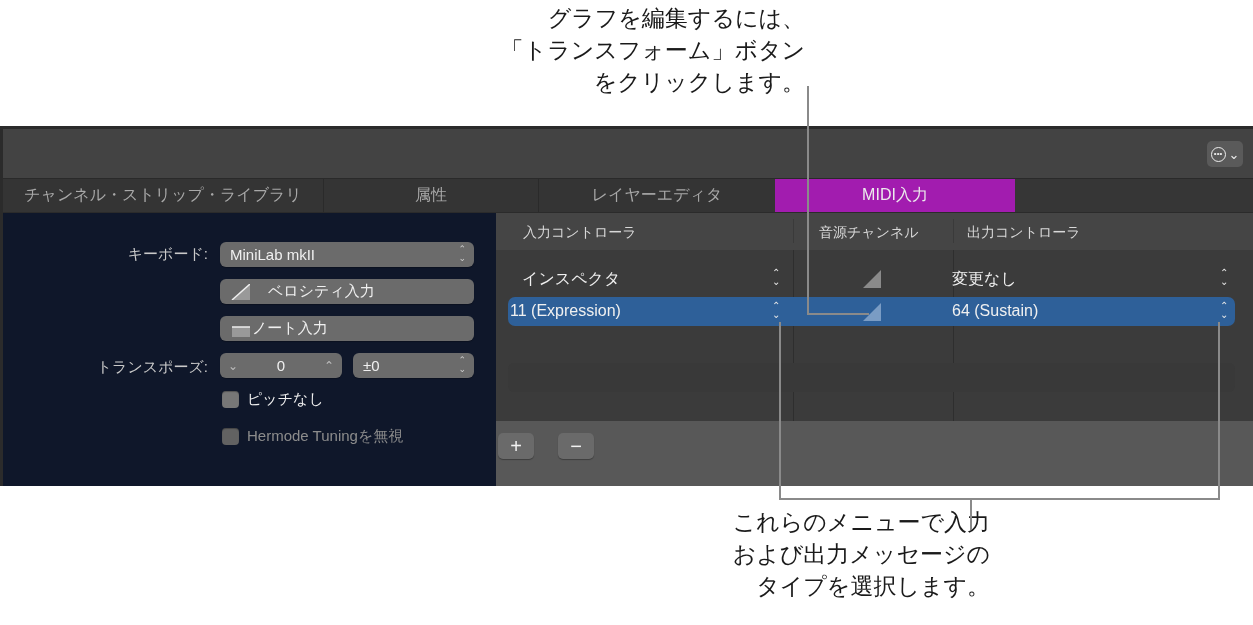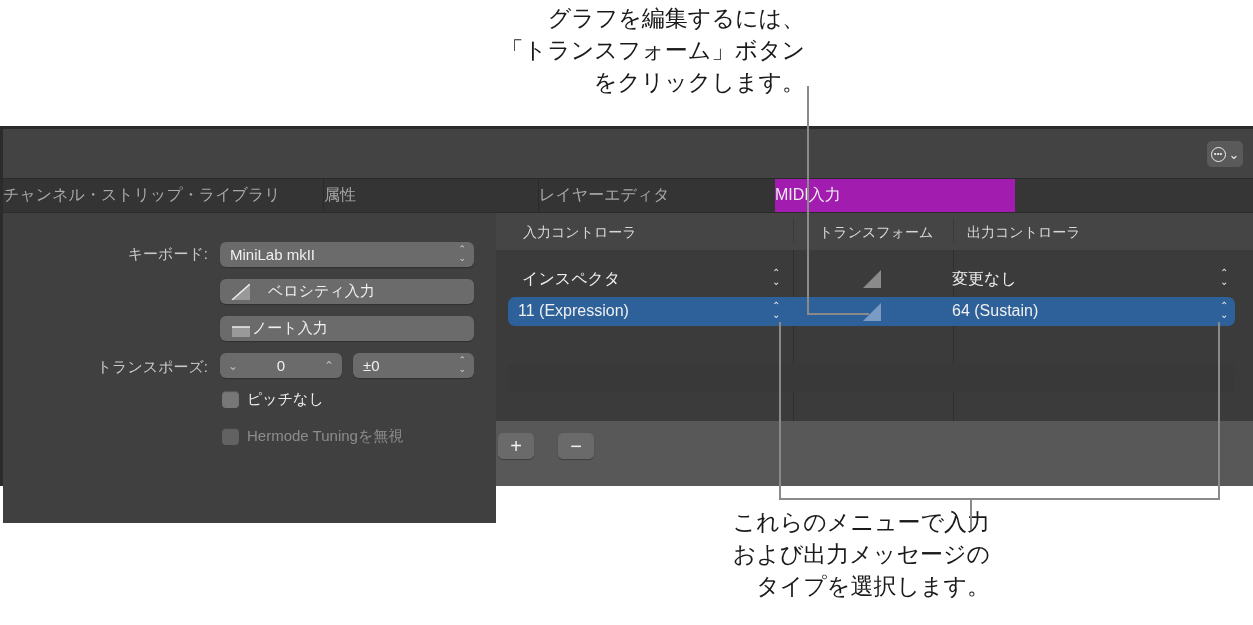--- a/index.html
+++ b/index.html
@@ -34,28 +34,28 @@
   }
   .menu-btn .circ {
     width: 13px; height: 13px; border: 1.5px solid #eee; border-radius: 50%;
     font-size: 8px; line-height: 11px; text-align: center;
   }
   .tabs {
     position: absolute; left: 3px; top: 53px; right: 0; height: 33px; background: #363636;
   }
   .tab {
     position: absolute; top: 0; height: 33px; color: #a8a8a8; font-size: 16px;
-    display: flex; align-items: center; justify-content: flex-start;
+    display: flex; align-items: center; justify-content: center;
     background: #343434;
   }
   .tab.active { background: #a21caf; color: #ececec; }
   .tab.sep { border-right: 1px solid #2a2a2a; }
 
   .left-panel {
-    position: absolute; left: 3px; top: 87px; width: 493px; height: 310px; background: #404040;
+    position: absolute; left: 3px; top: 87px; width: 493px; height: 273px; background: #0f172a;
   }
   .lbl { position: absolute; color: #c9c9c9; font-size: 15px; text-align: right; width: 205px; left: 0; }
   .field {
     position: absolute; left: 217px; width: 254px; height: 25px; background: #6b6b6b;
     border-radius: 6px; color: #f0f0f0; font-size: 15px; box-sizing: border-box;
     padding-left: 10px; display: flex; align-items: center;
     box-shadow: 0 1px 1px rgba(0,0,0,0.25);
   }
   .updown { position: absolute; right: 8px; top: 3px; color: #cfcfcf; font-size: 9px; line-height: 9px; text-align: center; }
   .checkbox-row { position: absolute; left: 219px; display: flex; align-items: center; gap: 8px; font-size: 15px; }
@@ -167,37 +167,37 @@
       <span class="cb" style="background:#626262;"></span>
       <span>Hermode Tuningを無視</span>
     </div>
   </div>
 
   <div class="right-panel">
     <div class="table-area">
       <div class="thead">
         <span class="th" style="left:27px;text-align:right;">入力コントローラ</span>
         <span class="hsep" style="left:297px;"></span>
-        <span class="th" style="left:323px;">トランスフォーム</span>
+        <span class="th" style="left:323px;">音源チャンネル</span>
         <span class="hsep" style="left:457px;"></span>
         <span class="th" style="left:471px;">出力コントローラ</span>
       </div>
       <div class="colsep" style="left:297px;"></div>
       <div class="colsep" style="left:457px;"></div>
 
       <div class="row" style="top:51px;">
         <span class="cell" style="left:14px;">インスペクタ</span>
         <span class="chev" style="left:264px;">⌃<br>⌄</span>
         <span class="tri" style="left:355px;top:6px;"></span>
         <span class="cell" style="left:444px;">変更なし</span>
         <span class="chev" style="left:712px;">⌃<br>⌄</span>
       </div>
 
       <div class="row selected" style="top:84px;">
-        <span class="cell" style="left:10px;">11 (Expression)</span>
+        <span class="cell" style="left:2px;">11 (Expression)</span>
         <span class="chev" style="left:264px;">⌃<br>⌄</span>
         <span class="tri sel" style="left:355px;top:6px;"></span>
         <span class="cell" style="left:444px;">64 (Sustain)</span>
         <span class="chev" style="left:712px;">⌃<br>⌄</span>
       </div>
 
       <div class="row empty" style="top:150px;"></div>
     </div>
 
     <div class="btn-sm" style="left:2px;">+</div>

